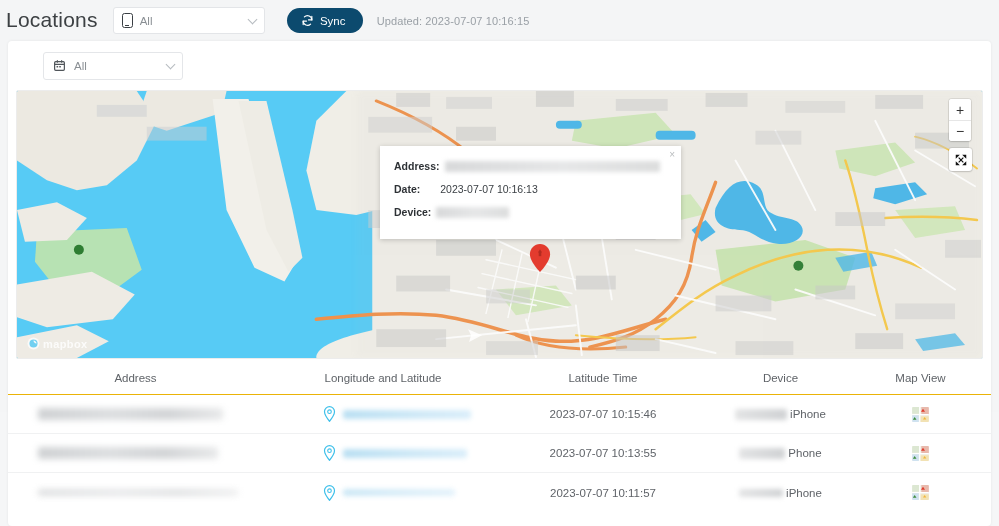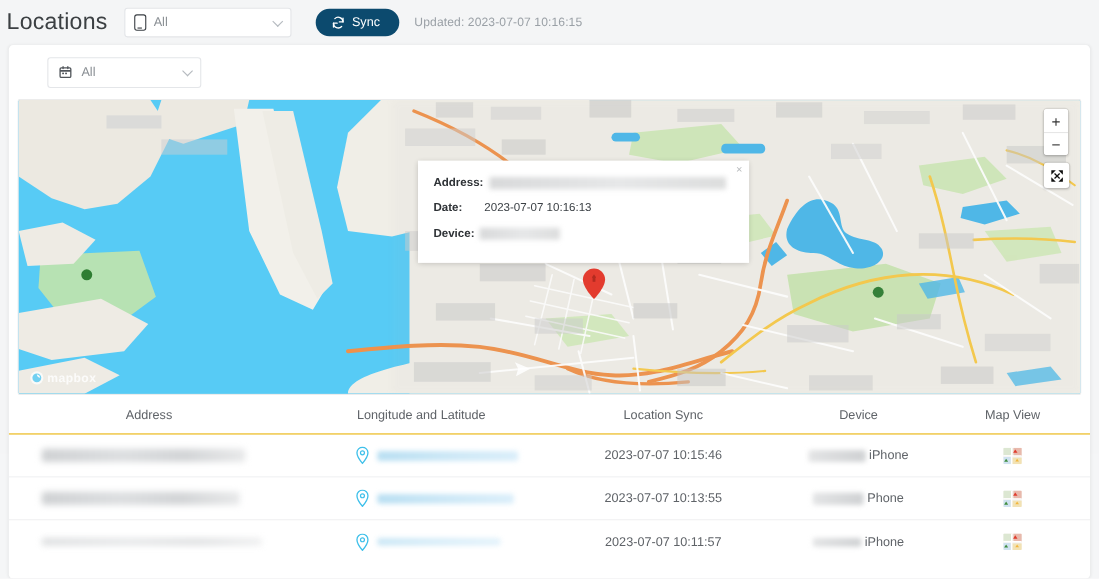--- a/index.html
+++ b/index.html
@@ -373,21 +373,21 @@
           <path d="M12 6.5c3 0 5.5 2.5 5.5 5.5-3 0-5.5-2.5-5.5-5.5z" fill="#ffffff"></path>
         </svg>
         <span class="mapbox-word">mapbox</span>
       </div>
     </div>
 
     <div class="table">
       <div class="thead">
         <div class="th c-addr" style="padding-left:0;text-align:center;display:flex;justify-content:center;">Address</div>
         <div class="th c-coord" style="padding-left:0;display:flex;justify-content:center;">Longitude and Latitude</div>
-        <div class="th c-time" style="display:flex;justify-content:center;">Location Sync</div>
+        <div class="th c-time" style="display:flex;justify-content:center;">Latitude Time</div>
         <div class="th c-dev" style="display:flex;justify-content:center;">Device</div>
         <div class="th c-map" style="display:flex;justify-content:center;">Map View</div>
       </div>
 
       <div class="trow">
         <div class="td c-addr">
           <span class="blur-addr" style="width:185px"></span>
         </div>
         <div class="td c-coord">
           <svg class="pin-ico" viewBox="0 0 24 32">

